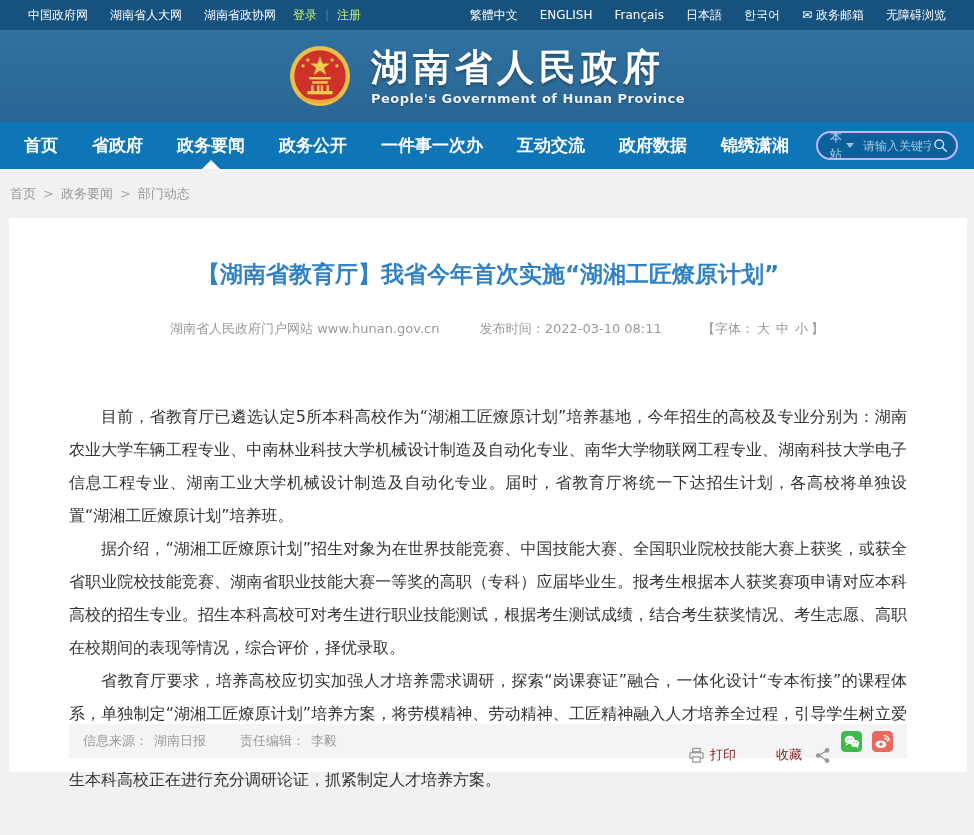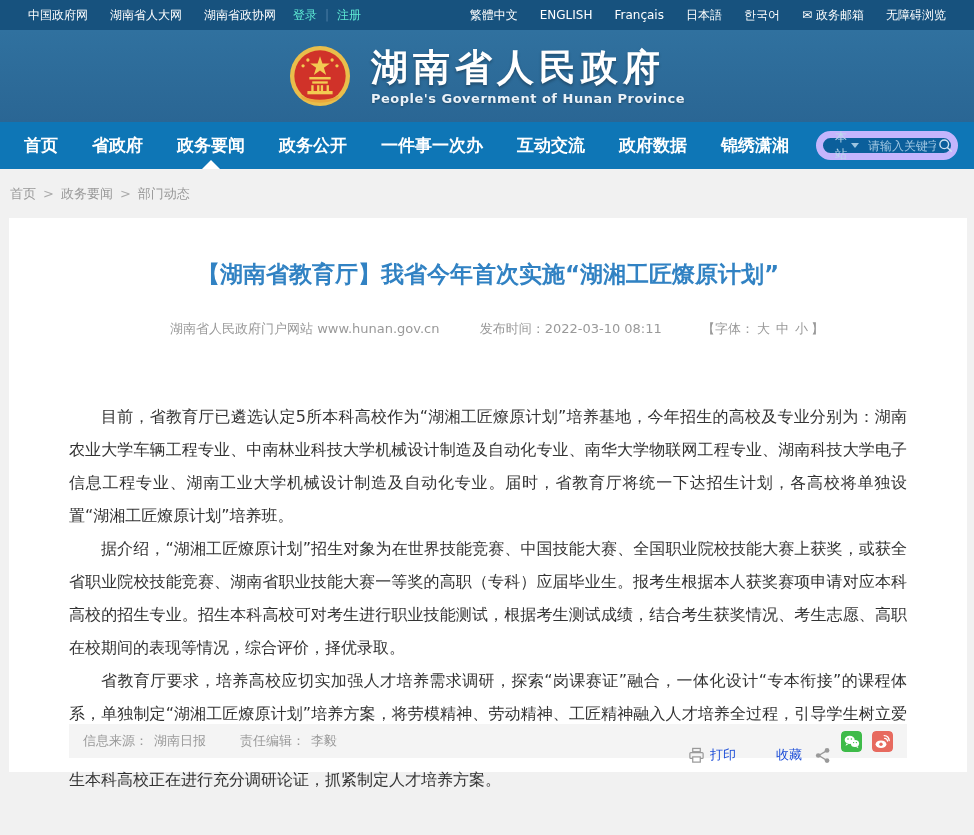--- a/index.html
+++ b/index.html
@@ -4,21 +4,21 @@
 <style>
   html, body { margin:0; padding:0; width:974px; height:835px; overflow:hidden;
     font-family:"DejaVu Sans","Liberation Sans",sans-serif; background:#f1f1f1; }
   * { box-sizing:border-box; }
 
   
   .topbar { height:30px; background:#17527e; color:#fff; font-size:12px;
     display:flex; align-items:center; justify-content:space-between; padding:0 28px; }
   .topbar .grp { display:flex; align-items:center; }
   .topbar .tlink { margin:0 11px; cursor:pointer; white-space:nowrap; }
-  .topbar .auth { color:#5eead4; margin:0 6px;font-family:Liberation Serif, serif; }
+  .topbar .auth { color:#bef264; margin:0 6px;font-family:Liberation Serif, serif; }
   .topbar .sep { color:#4d7ea6; margin:0 2px; }
   .topbar .mail-ic { font-size:12px; margin-right:4px; }
 
   
   .header { height:92px; background:#2c6b99;
     background:linear-gradient(180deg,#30719f 0%,#2a6694 100%);
     display:flex; align-items:center; justify-content:center; }
   .emblem { margin-right:20px; flex:0 0 auto; }
   .title-block { color:#fff; }
   .site-title { font-size:37px; font-weight:bold; letter-spacing:5px;
@@ -27,21 +27,21 @@
     text-shadow:0 1px 2px rgba(0,0,0,.3); margin-top:2px; }
 
   
   .nav { height:47px; background:#0e76b6; display:flex; align-items:center;
     padding:0 16px 0 24px; }
   .nav-item { color:#fff; font-weight:bold; font-size:17px; height:47px; line-height:47px;
     margin-right:34px; position:relative; cursor:pointer; white-space:nowrap; }
   .nav-item .tri { position:absolute; bottom:0; left:50%; transform:translateX(-50%);
     width:0; height:0; border-left:9px solid transparent; border-right:9px solid transparent;
     border-bottom:9px solid #ffffff; }
-  .search-pill { margin-left:auto; width:142px; height:29px; border:7px solid #c4b5fd;
+  .search-pill { margin-left:auto; width:142px; height:29px; border:2px solid #c4b5fd;
     background:#0b5f9b; border-radius:15px; display:flex; align-items:center;
     padding:0 10px 0 12px; color:#bdd9ec; font-size:12px; }
   .scope { display:flex; align-items:center; cursor:pointer; }
   .chev { width:0; height:0; border-left:4px solid transparent; border-right:4px solid transparent;
     border-top:5px solid #9cc4e0; margin-left:4px; }
   .search-pill input { background:transparent; border:none; outline:none; width:72px;
     color:#c4b5fd; font-size:12px; margin-left:7px; font-family:inherit; }
   .search-pill input::placeholder { color:#9fc6e2; }
   .mag { margin-left:auto; cursor:pointer; flex:0 0 auto; }
 
@@ -63,21 +63,21 @@
     text-align:justify; }
   .article-body p { margin:0; text-indent:2em; }
 
   
   .infobar { position:absolute; left:60px; right:60px; bottom:14px; height:34px;
     background:#f4f4f4; display:flex; align-items:center; padding:0 14px;
     color:#999; font-size:13px; }
   .infobar .lbl { margin-right:6px; }
   .infobar .val { margin-right:34px; color:#999; }
   .tools { margin-left:auto; display:flex; align-items:center; }
-  .tool { display:flex; align-items:center; margin-left:22px; cursor:pointer; color:#1d4ed8;margin-top:28px; }
+  .tool { display:flex; align-items:center; margin-left:22px; cursor:pointer; color:#7f1d1d;margin-top:28px; }
   .tool svg { display:block; }
   .tool .tlabel { margin-left:5px; }
   .sq { border-radius:4px; margin-left:10px; cursor:pointer; }
 </style>
 </head>
 <body>
 
 <div class="topbar">
   <div class="grp">
     <span class="tlink" style="margin-left:0">中国政府网</span>

